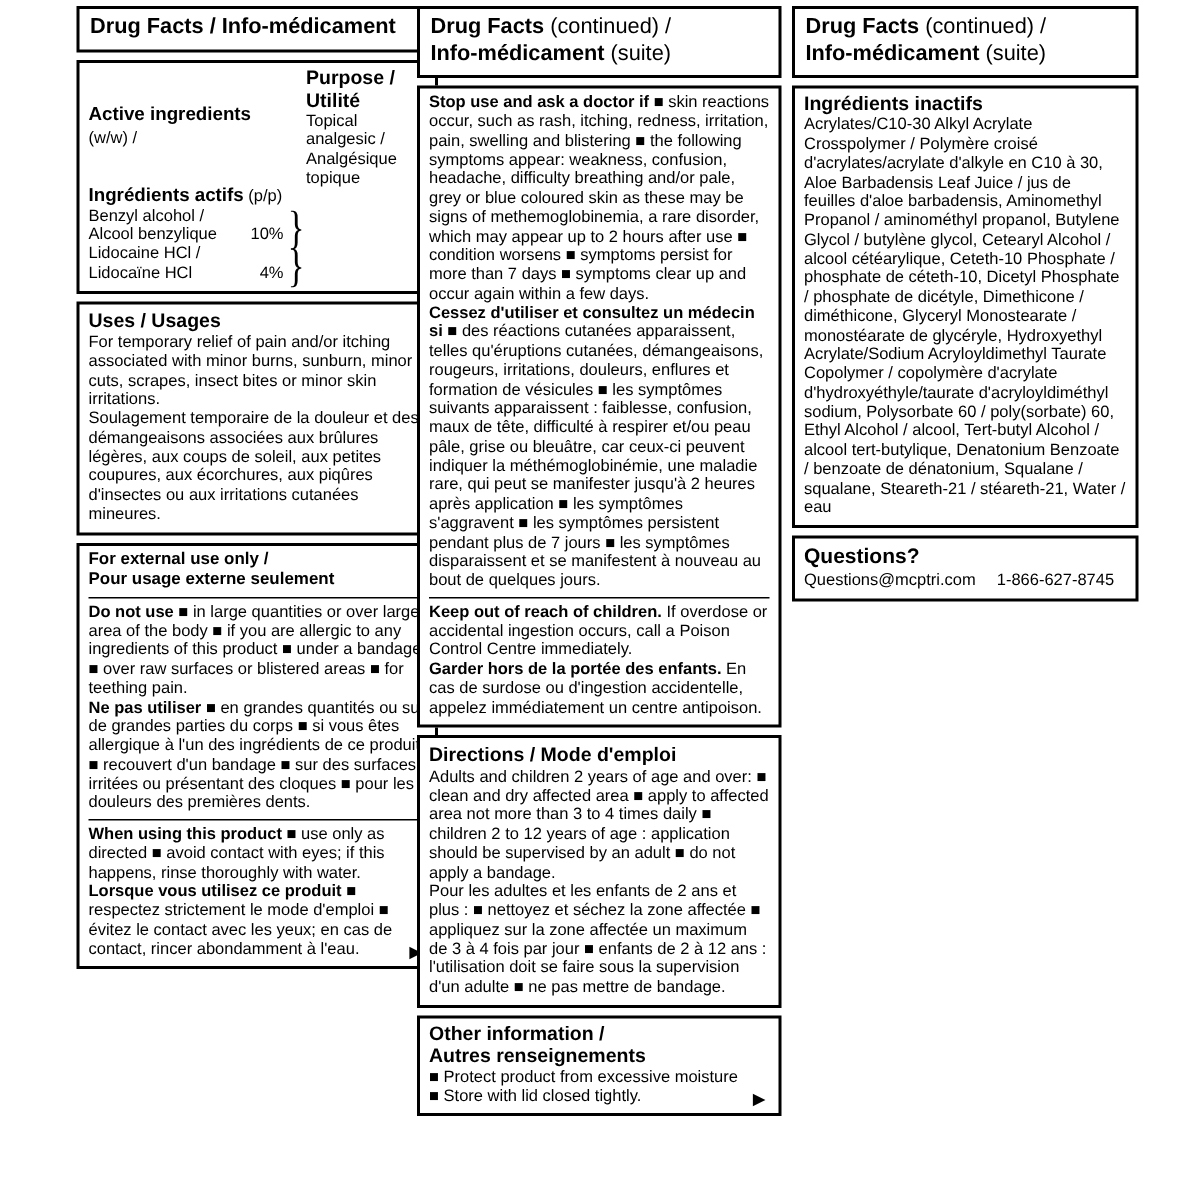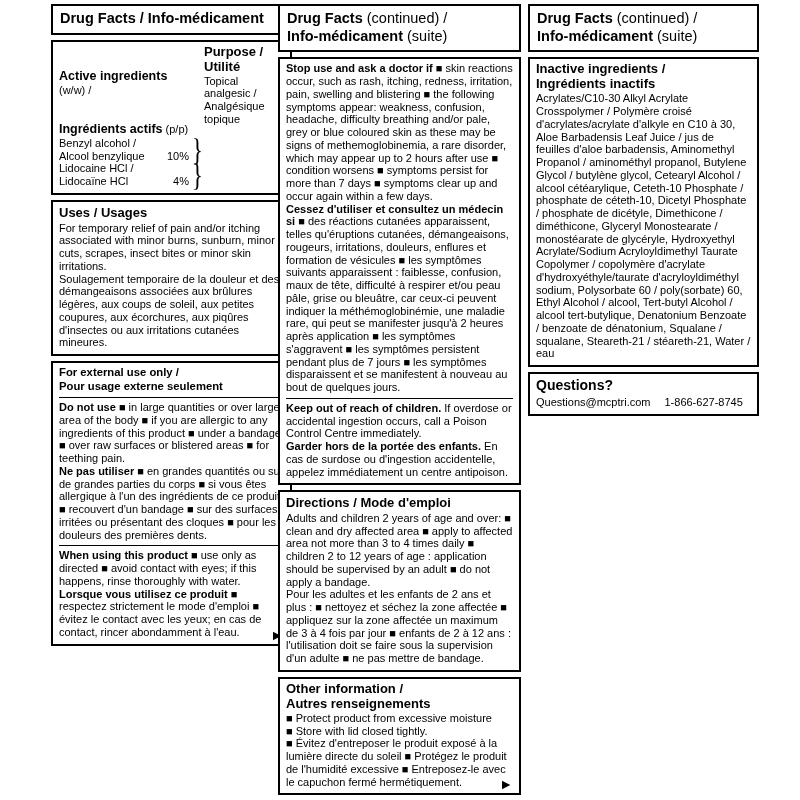--- a/index.html
+++ b/index.html
@@ -132,34 +132,32 @@
     <div class="h">Directions / Mode d'emploi</div>
     <p>Adults and children 2 years of age and over: ■ clean and dry affected area ■ apply to affected area not more than 3 to 4 times daily ■ children 2 to 12 years of age : application should be supervised by an adult ■ do not apply a bandage.</p>
     <p>Pour les adultes et les enfants de 2 ans et plus : ■ nettoyez et séchez la zone affectée ■ appliquez sur la zone affectée un maximum de 3 à 4 fois par jour ■ enfants de 2 à 12 ans : l'utilisation doit se faire sous la supervision d'un adulte ■ ne pas mettre de bandage.</p>
   </div>
 
   <div class="box">
     <div class="h2line">Other information /</div>
     <div class="h2line">Autres renseignements</div>
     <p>■ Protect product from excessive moisture</p>
     <p>■ Store with lid closed tightly.</p>
-    <p>■ Évitez d'entreposer le produit exposé à la lumière directe du soleil ■ Protégez le produit de l'humidité excessive ■ Entreposez-le avec le capuchon fermé hermétiquement.</p>
     <div class="arrow-row"><span class="cont-arrow">►</span></div>
   </div>
 </div>
 
 <div class="col" id="col3">
 
   <div class="box titlebox">
     <div><span>Drug Facts</span><span class="n"> (continued) /</span></div>
     <div><span>Info-médicament</span><span class="n"> (suite)</span></div>
   </div>
 
   <div class="box">
-    <div class="h2line">Inactive ingredients /</div>
     <div class="h2line">Ingrédients inactifs</div>
     <p>Acrylates/C10-30 Alkyl Acrylate Crosspolymer / Polymère croisé d'acrylates/acrylate d'alkyle en C10 à 30, Aloe Barbadensis Leaf Juice / jus de feuilles d'aloe barbadensis, Aminomethyl Propanol / aminométhyl propanol, Butylene Glycol / butylène glycol, Cetearyl Alcohol / alcool cétéarylique, Ceteth-10 Phosphate / phosphate de céteth-10, Dicetyl Phosphate / phosphate de dicétyle, Dimethicone / diméthicone, Glyceryl Monostearate / monostéarate de glycéryle, Hydroxyethyl Acrylate/Sodium Acryloyldimethyl Taurate Copolymer / copolymère d'acrylate d'hydroxyéthyle/taurate d'acryloyldiméthyl sodium, Polysorbate 60 / poly(sorbate) 60, Ethyl Alcohol / alcool, Tert-butyl Alcohol / alcool tert-butylique, Denatonium Benzoate / benzoate de dénatonium, Squalane / squalane, Steareth-21 / stéareth-21, Water / eau</p>
   </div>
 
   <div class="box">
     <div class="h" style="font-size:14px;">Questions?</div>
     <div class="q-line">
       <span>Questions@mcptri.com</span><span class="phone">1-866-627-8745</span>
     </div>
   </div>

